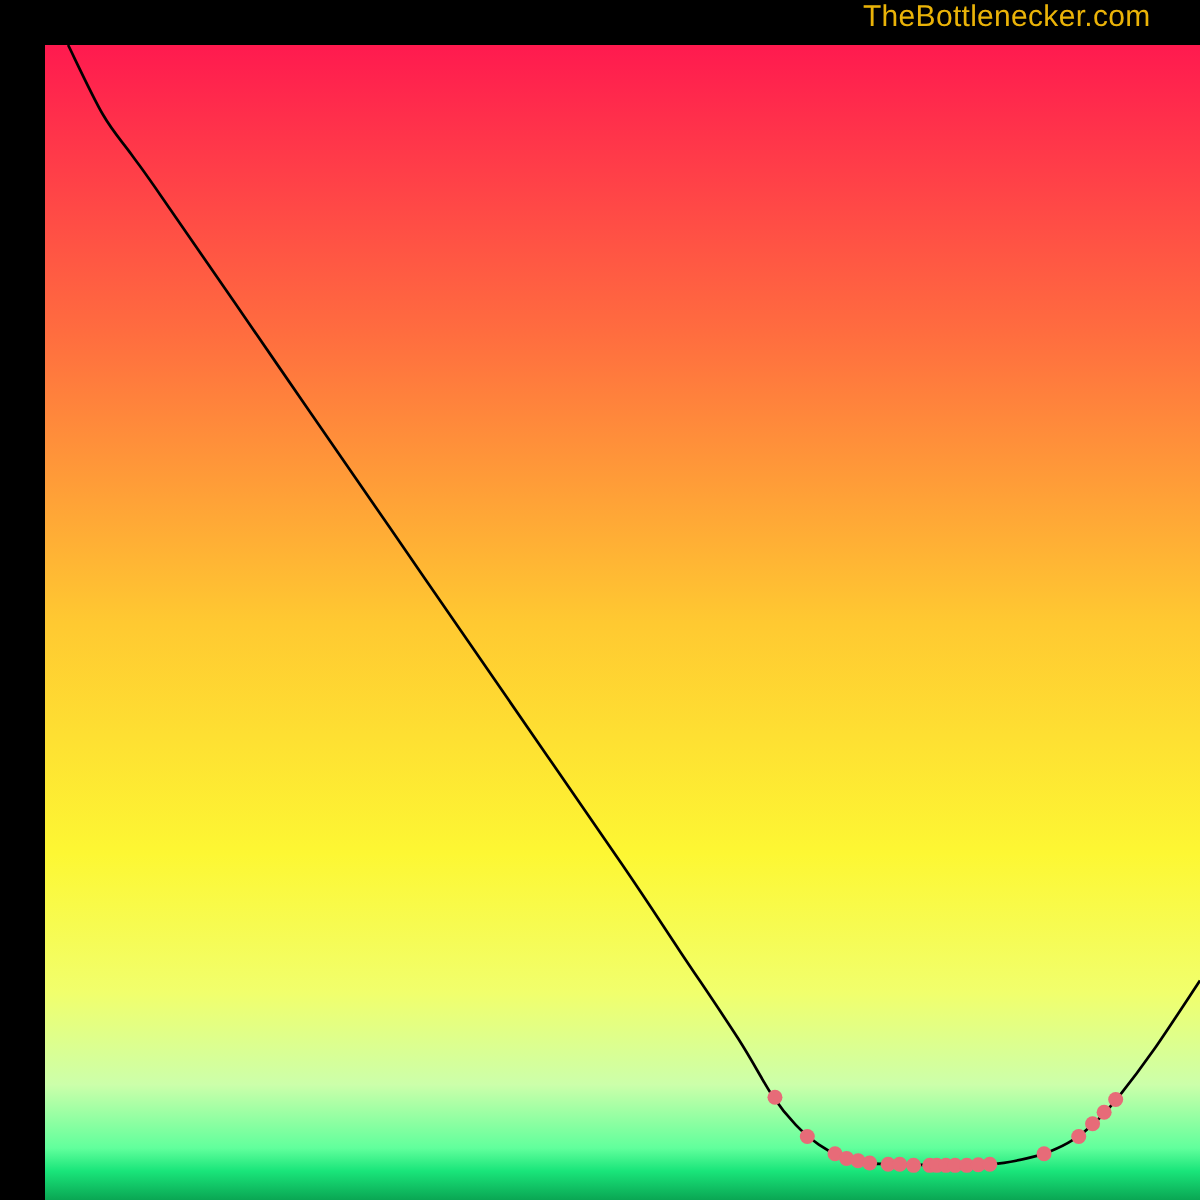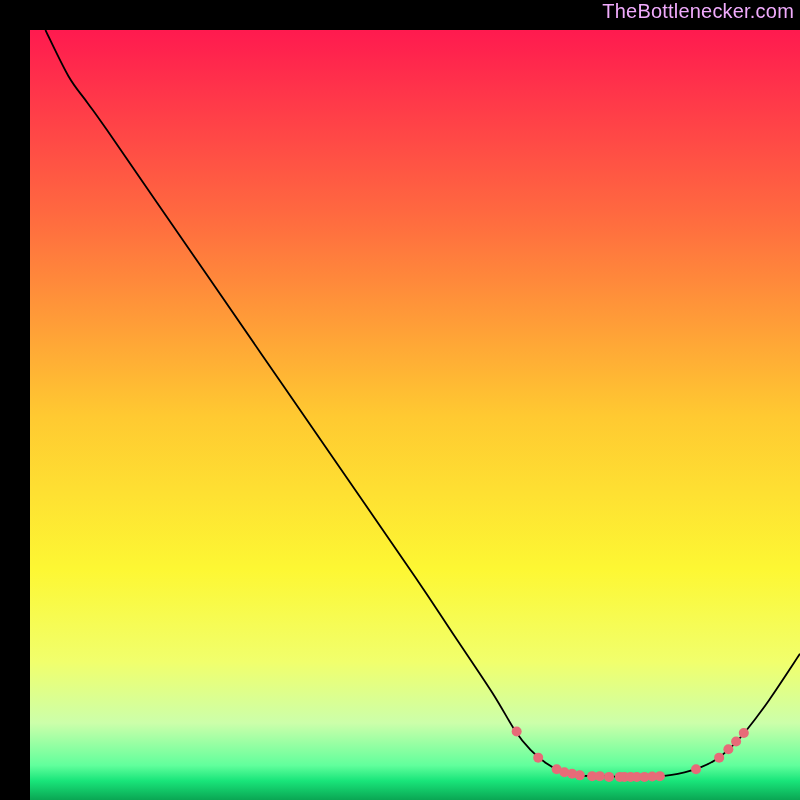--- a/index.html
+++ b/index.html
@@ -21,22 +21,22 @@
   .plot {
     position: absolute;
     left: 15px;
     top: 15px;
     width: 770px;
     height: 770px;
   }
   .watermark {
     position: absolute;
     top: 0px;
-    right: 6px;
-    color: #f0abfc;
+    right: 33px;
+    color: #eab308;
     font-family: Arial, Helvetica, sans-serif;
     font-size: 20px;
     font-weight: 500;
     letter-spacing: 0.2px;
     z-index: 50;
     user-select: none;
   }
   svg { display: block; }
 </style>
 </head>

